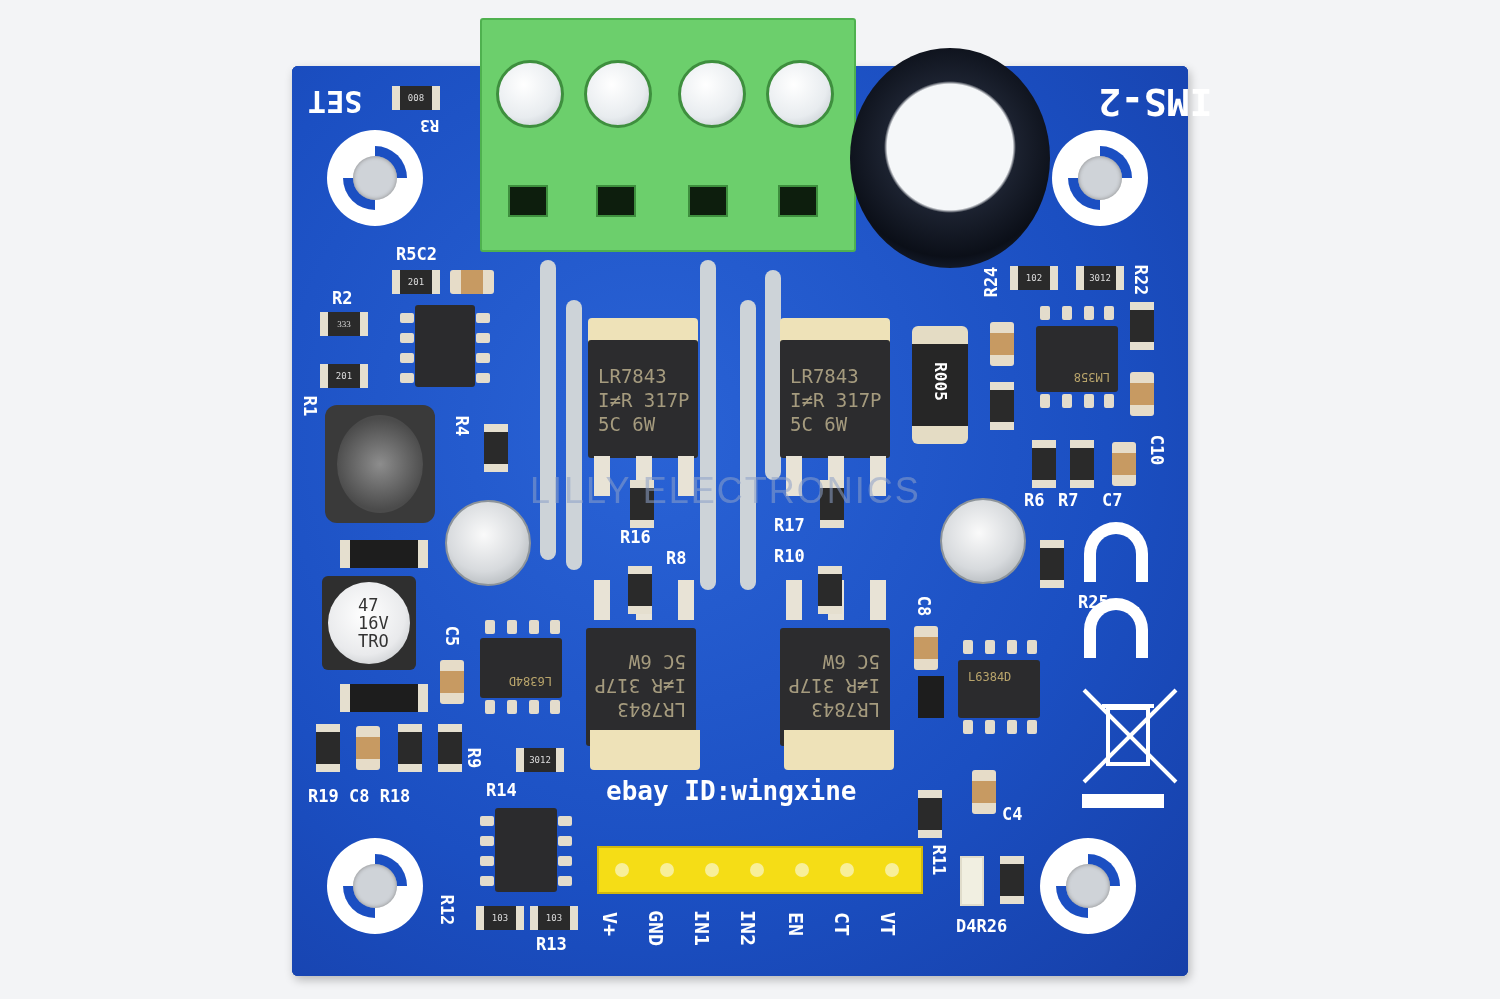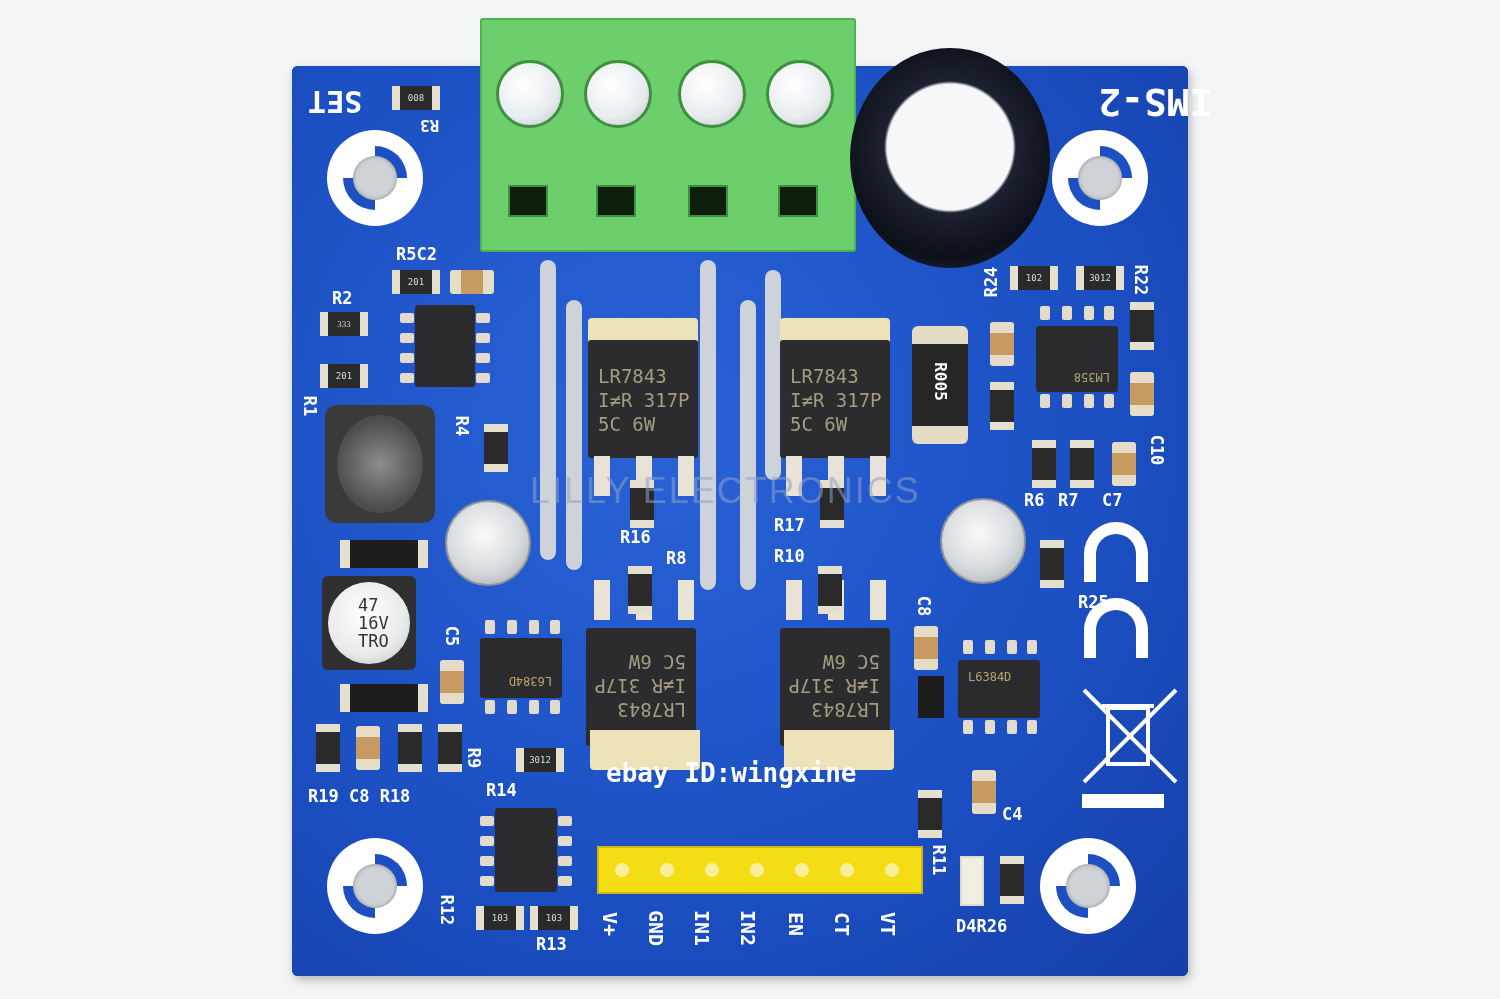--- a/index.html
+++ b/index.html
@@ -245,21 +245,21 @@
 <div class="silk rot90" style="left:914px;top:596px;font-size:17px;">C8</div>
 <div class="silk" style="left:308px;top:786px;font-size:17px;">R19 C8 R18</div>
 <div class="silk rot90" style="left:464px;top:748px;font-size:17px;">R9</div>
 <div class="silk" style="left:486px;top:780px;font-size:17px;">R14</div>
 <div class="silk rot90" style="left:432px;top:900px;font-size:17px;">R12</div>
 <div class="silk" style="left:536px;top:934px;font-size:17px;">R13</div>
 <div class="silk rot90" style="left:924px;top:850px;font-size:17px;">R11</div>
 <div class="silk" style="left:1002px;top:804px;font-size:17px;">C4</div>
 <div class="silk" style="left:956px;top:916px;font-size:17px;">D4R26</div>
 
-<div class="silk" style="left:606px;top:758px;font-size:26px;">ebay ID:wingxine</div>
+<div class="silk" style="left:606px;top:776px;font-size:26px;">ebay ID:wingxine</div>
 
 <div class="abs pinheader">
   <div class="hpin" style="left:16px;"></div>
   <div class="hpin" style="left:61px;"></div>
   <div class="hpin" style="left:106px;"></div>
   <div class="hpin" style="left:151px;"></div>
   <div class="hpin" style="left:196px;"></div>
   <div class="hpin" style="left:241px;"></div>
   <div class="hpin" style="left:286px;"></div>
 </div>

